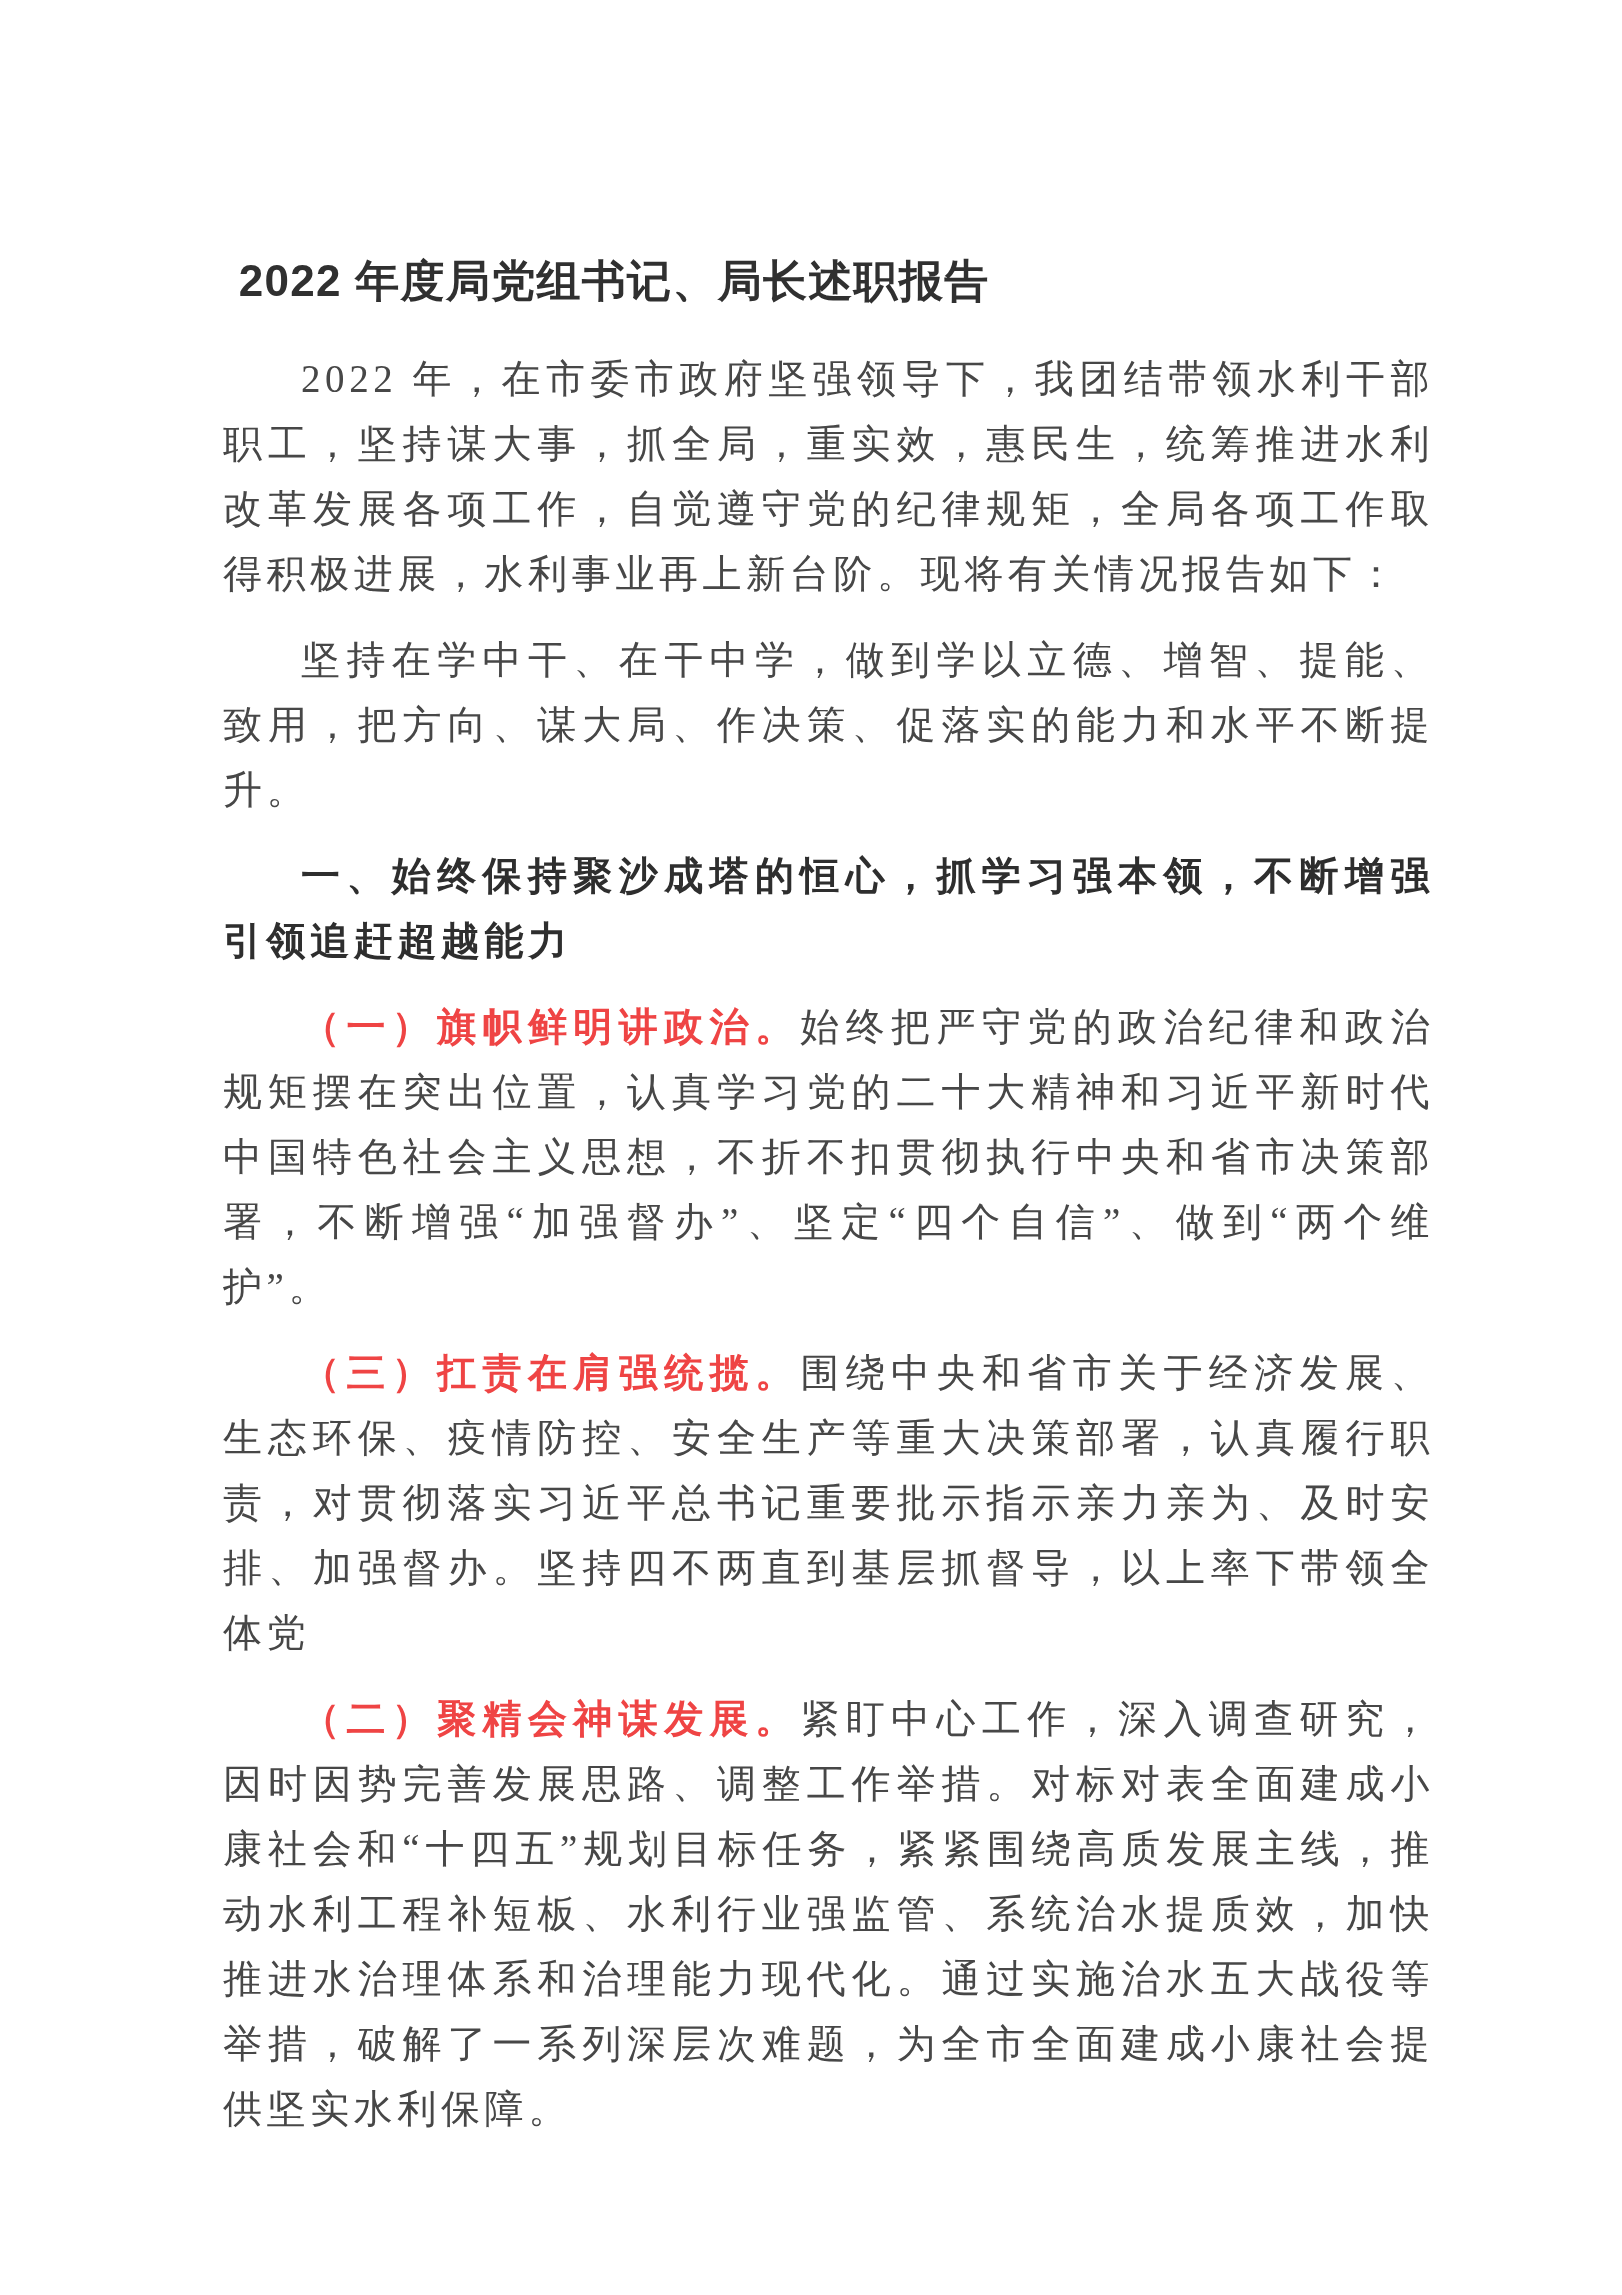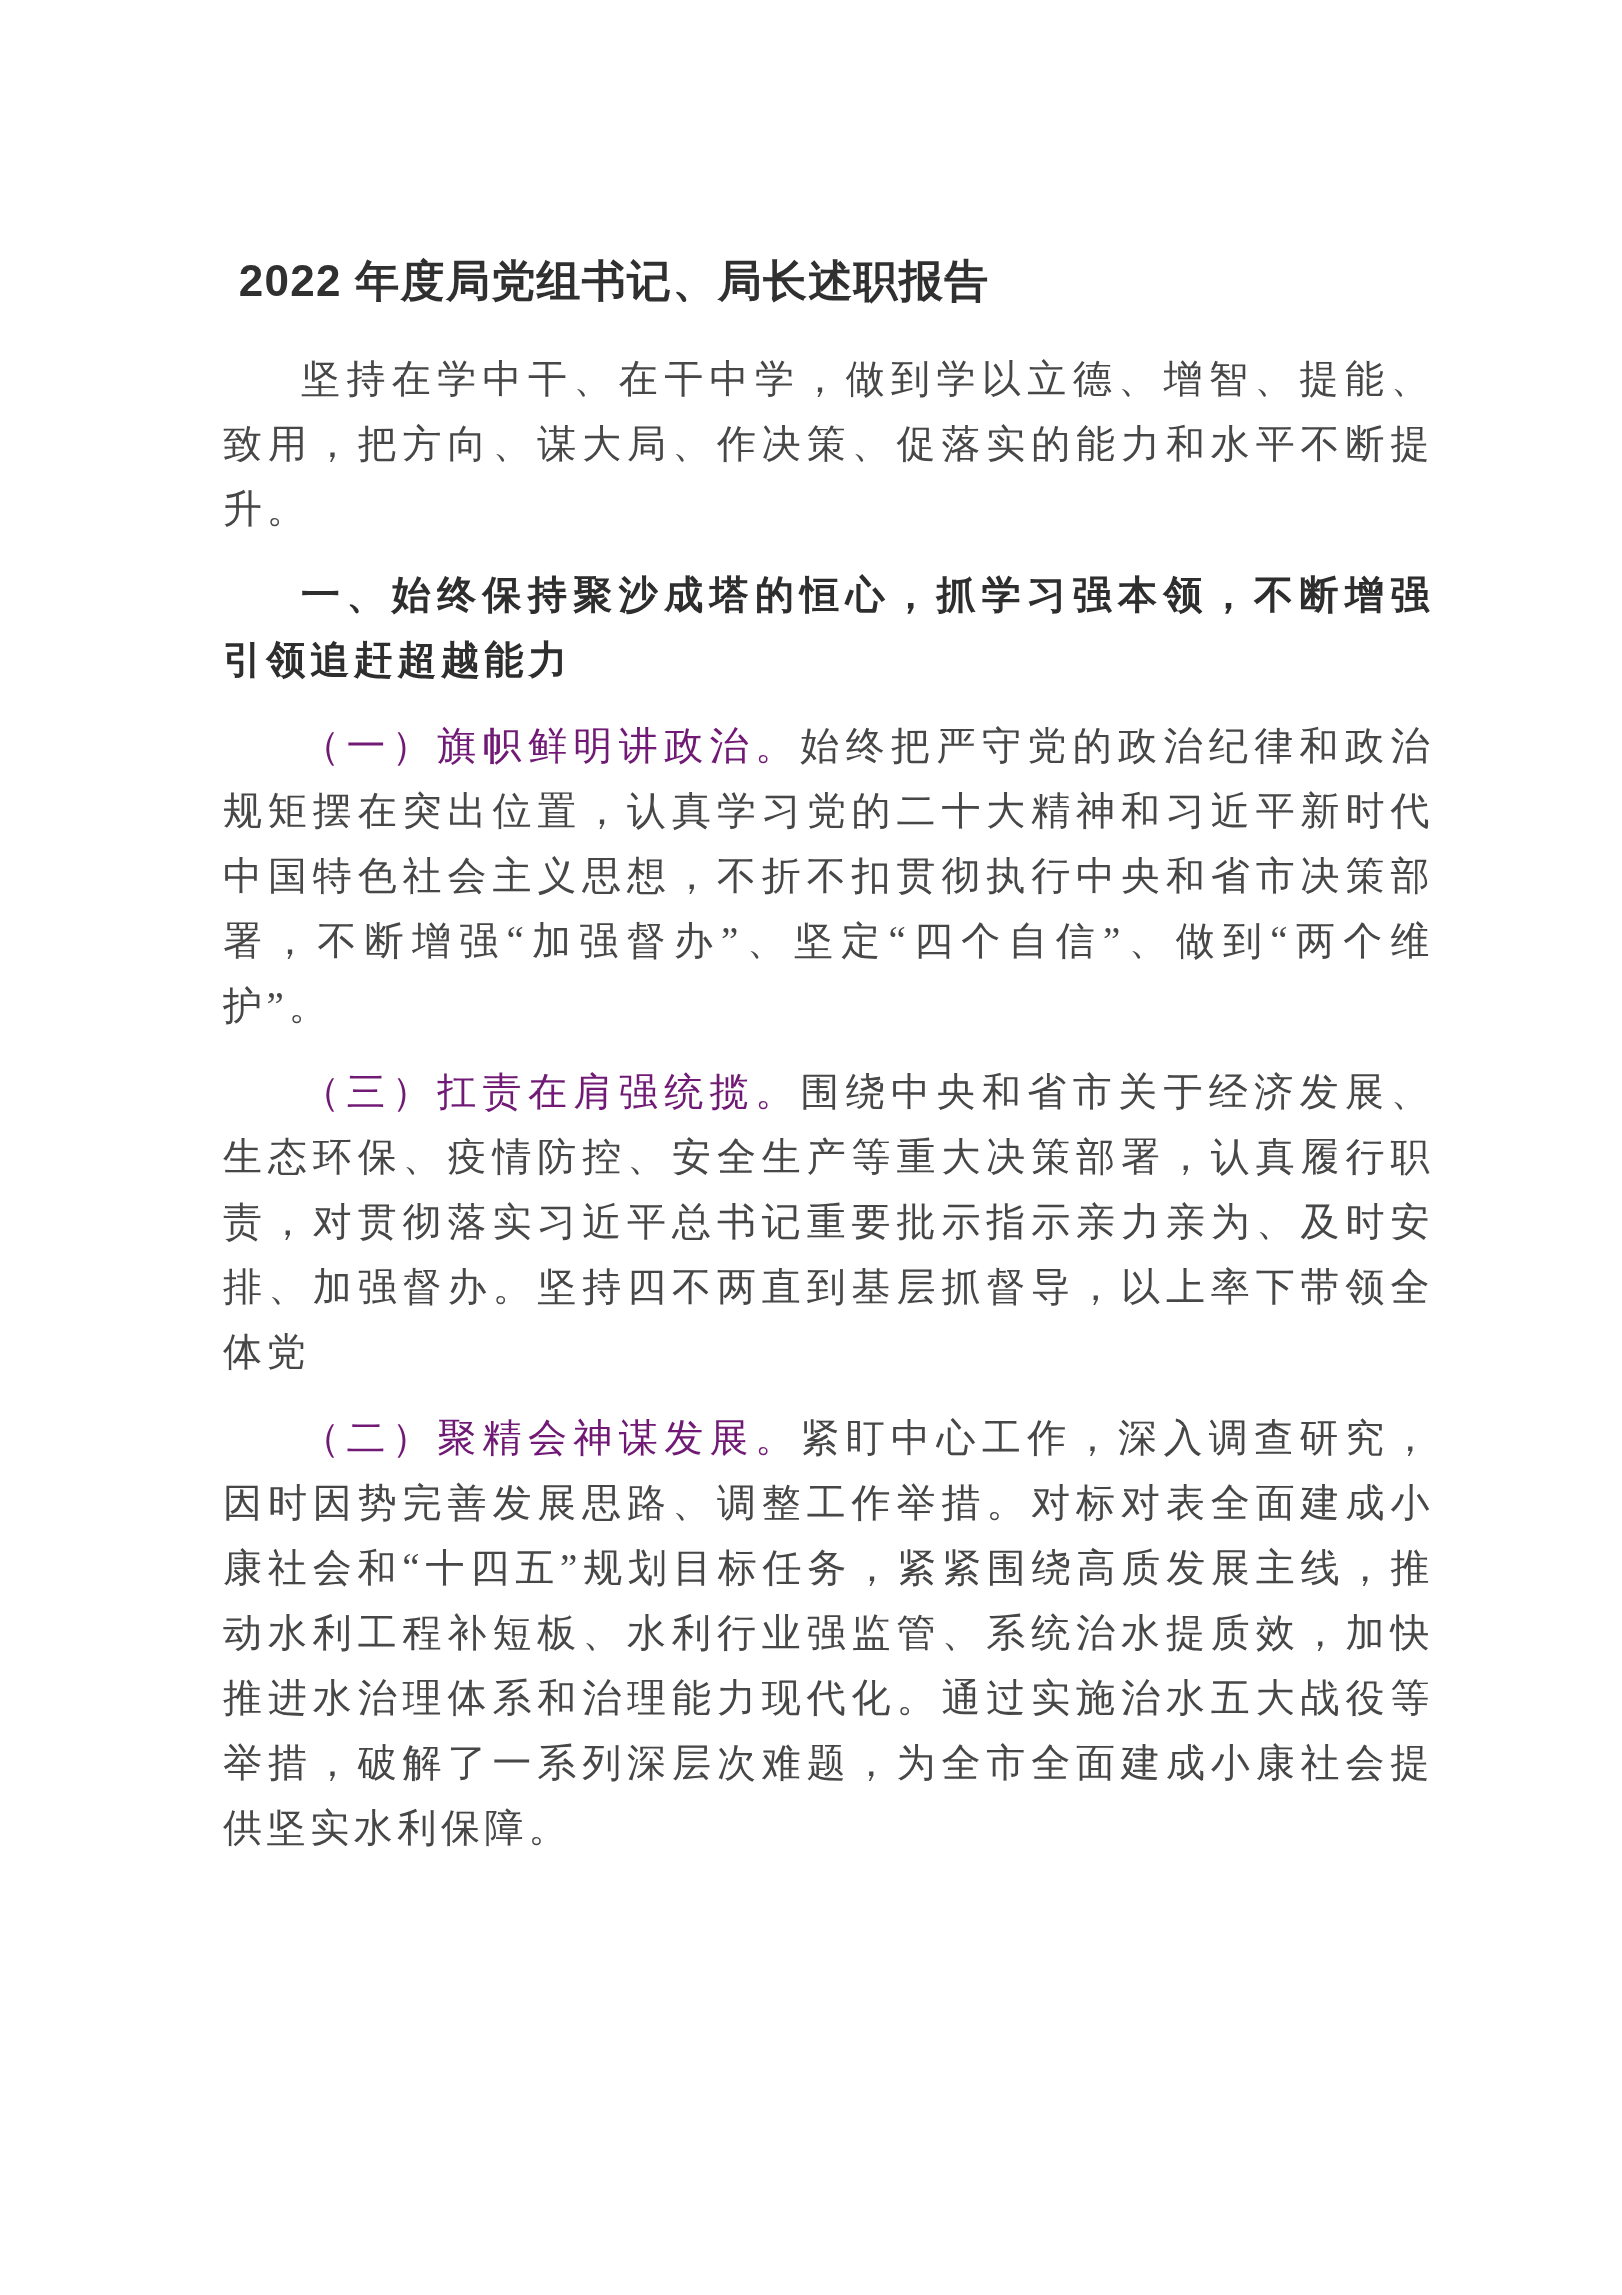--- a/index.html
+++ b/index.html
@@ -38,31 +38,32 @@
     text-indent: 2em;
     margin: 0 0 21px 0;
   }
   .para.heading {
     font-family: "Liberation Sans", "DejaVu Sans", sans-serif;
     font-weight: 700;
     color: #2e2e2e;
   }
   .para .lead {
     font-family: "Liberation Sans", "DejaVu Sans", sans-serif;
-    font-weight: 400;
-    color: #701a75;
+    font-weight: 700;
+    color: #ef4444;
   }
 </style>
 </head>
 <body>
 
 <div class="page">
 
   <h1 class="doc-title">2022 年度局党组书记、局长述职报告</h1>
 
+  <p class="para"><span>2022 年，在市委市政府坚强领导下，我团结带领水利干部职工，坚持谋大事，抓全局，重实效，惠民生，统筹推进水利改革发展各项工作，自觉遵守党的纪律规矩，全局各项工作取得积极进展，水利事业再上新台阶。现将有关情况报告如下：</span></p>
 
   <p class="para"><span>坚持在学中干、在干中学，做到学以立德、增智、提能、致用，把方向、谋大局、作决策、促落实的能力和水平不断提升。</span></p>
 
   <p class="para heading"><span>一、始终保持聚沙成塔的恒心，抓学习强本领，不断增强引领追赶超越能力</span></p>
 
   <p class="para"><span class="lead">（一）旗帜鲜明讲政治。</span><span>始终把严守党的政治纪律和政治规矩摆在突出位置，认真学习党的二十大精神和习近平新时代中国特色社会主义思想，不折不扣贯彻执行中央和省市决策部署，不断增强“加强督办”、坚定“四个自信”、做到“两个维护”。</span></p>
 
   <p class="para"><span class="lead">（三）扛责在肩强统揽。</span><span>围绕中央和省市关于经济发展、生态环保、疫情防控、安全生产等重大决策部署，认真履行职责，对贯彻落实习近平总书记重要批示指示亲力亲为、及时安排、加强督办。坚持四不两直到基层抓督导，以上率下带领全体党</span></p>
 
   <p class="para"><span class="lead">（二）聚精会神谋发展。</span><span>紧盯中心工作，深入调查研究，因时因势完善发展思路、调整工作举措。对标对表全面建成小康社会和“十四五”规划目标任务，紧紧围绕高质发展主线，推动水利工程补短板、水利行业强监管、系统治水提质效，加快推进水治理体系和治理能力现代化。通过实施治水五大战役等举措，破解了一系列深层次难题，为全市全面建成小康社会提供坚实水利保障。</span></p>

